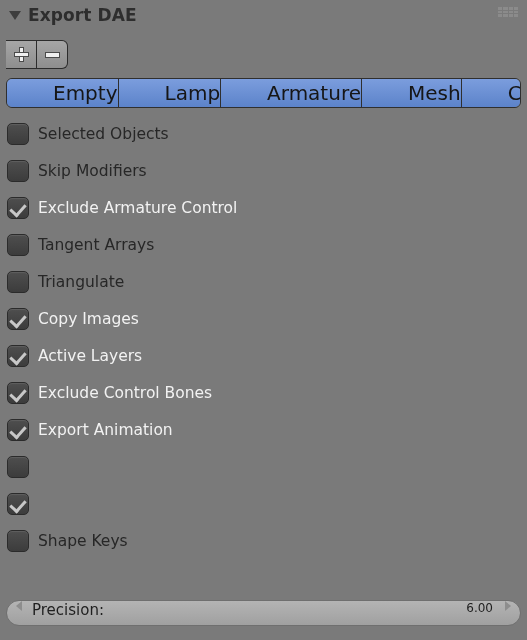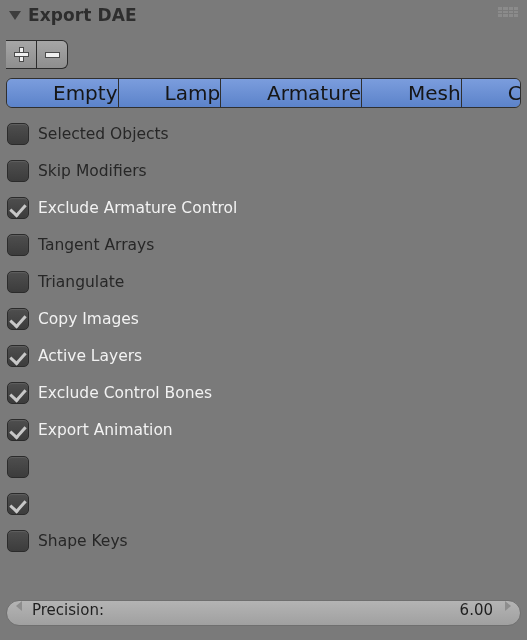--- a/index.html
+++ b/index.html
@@ -117,21 +117,21 @@
     background:linear-gradient(#b4b4b4,#a0a0a0);
     border:1px solid #6f6f6f;border-radius:13px;
     display:flex;box-sizing:border-box;
   }
   .slider .arr-l,.slider .arr-r{
     width:0;height:0;border-top:5px solid transparent;border-bottom:5px solid transparent;
   }
   .slider .arr-l{border-right:6px solid #8d8d8d;margin-left:9px;}
   .slider .arr-r{border-left:6px solid #8d8d8d;margin-right:9px;}
   .slider .s-label{flex:1;margin-left:10px;font-size:15px;color:#1f1f1f;}
-  .slider .s-value{margin-right:12px;font-size:15px;color:#1f1f1f;}
+  .slider .s-value{margin-right:12px;font-size:12px;color:#1f1f1f;}
 </style>
 </head>
 <body>
 
 <div class="panel">
 
   <div class="header">
     <div class="tri"></div>
     <div class="panel-title">Export DAE</div>
     <div class="grip">

